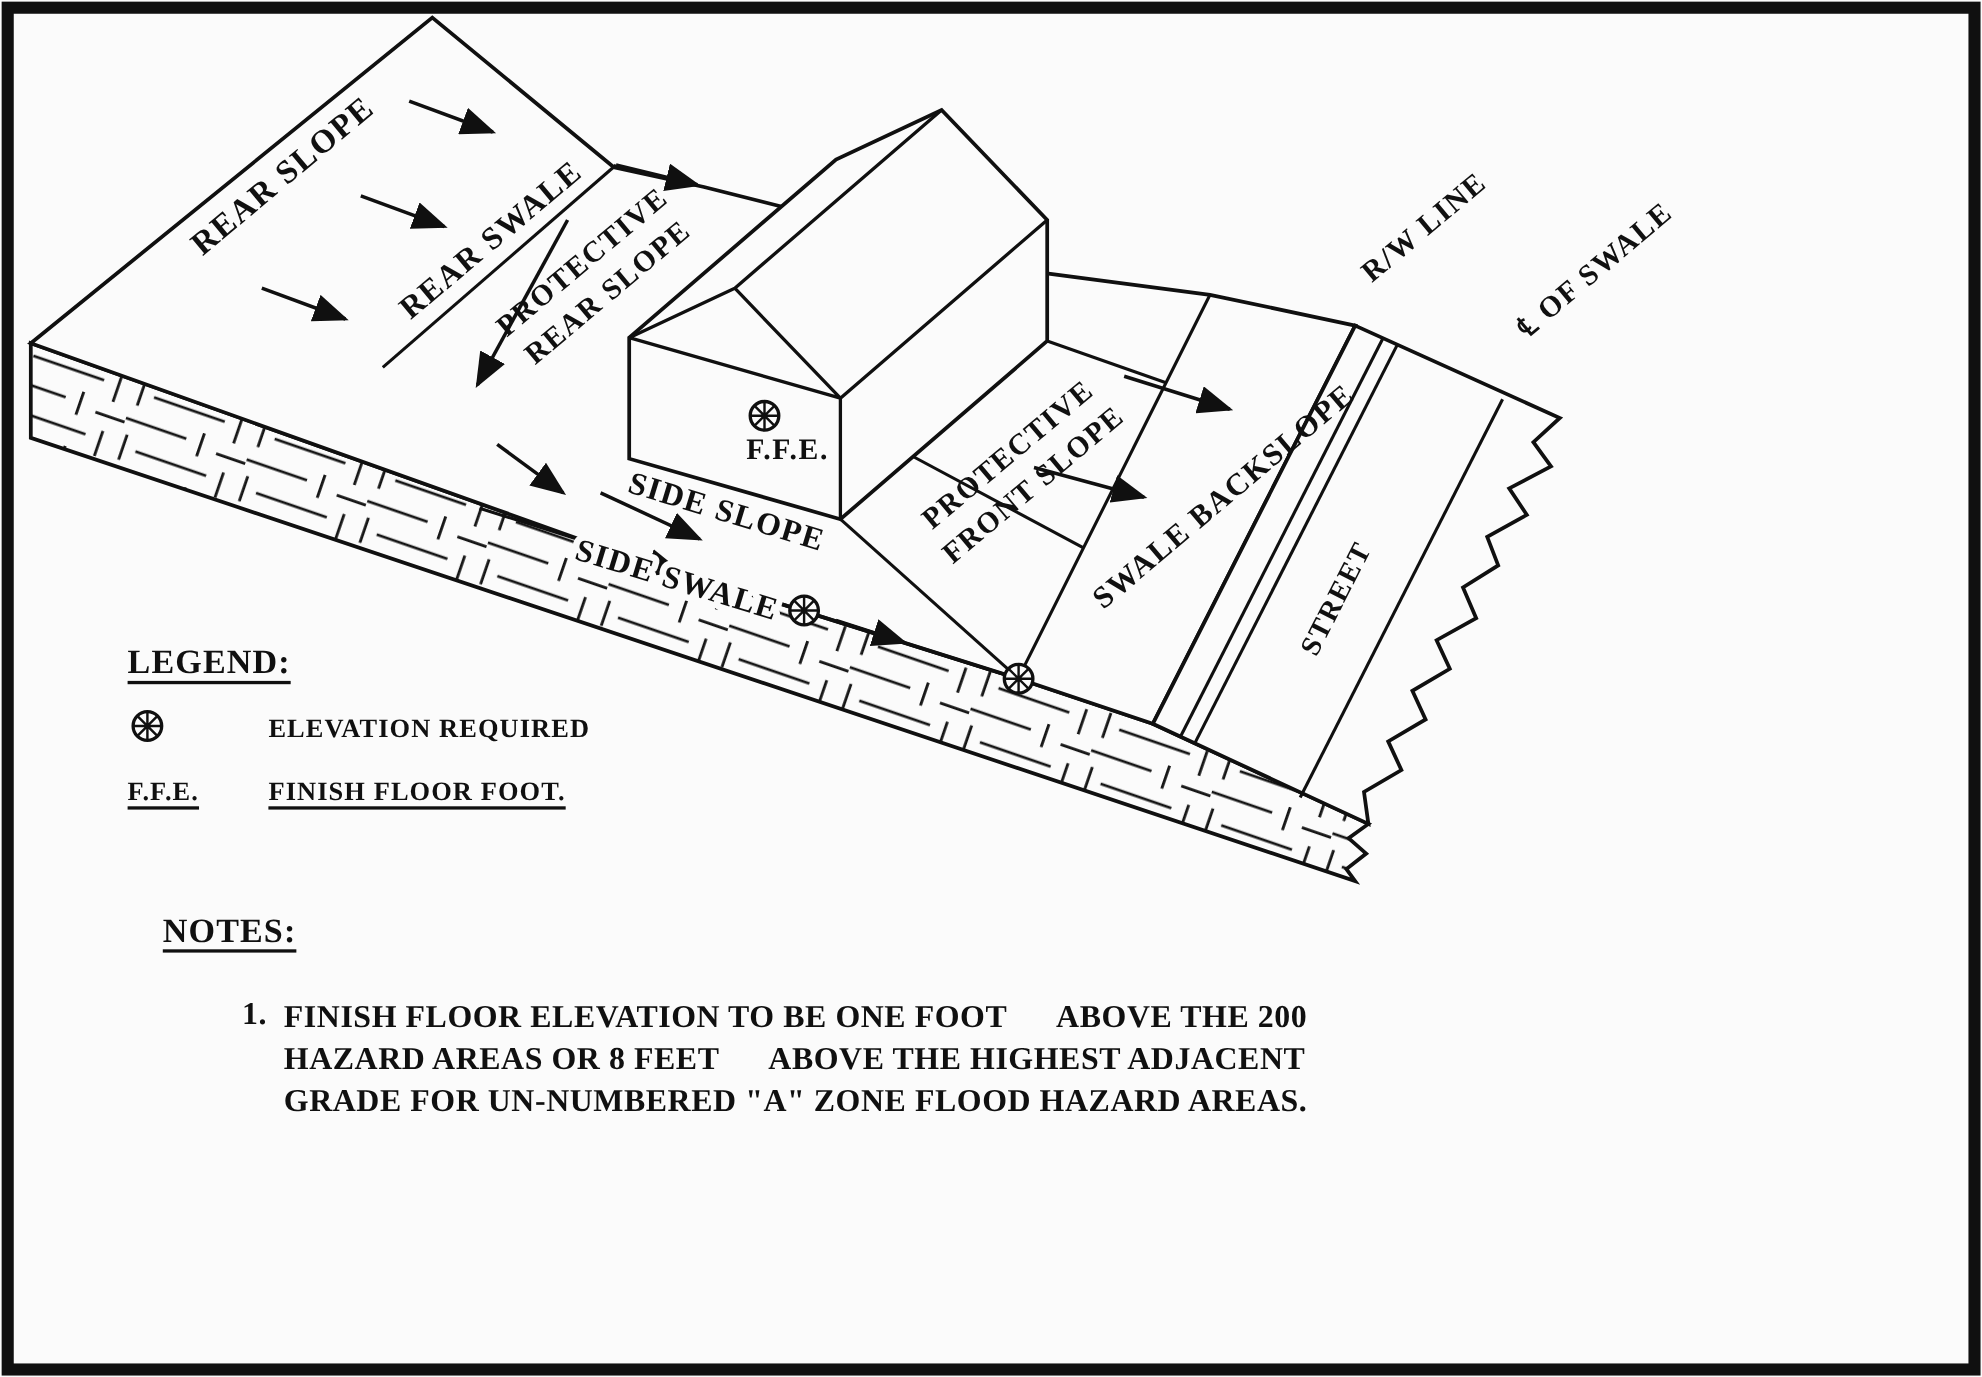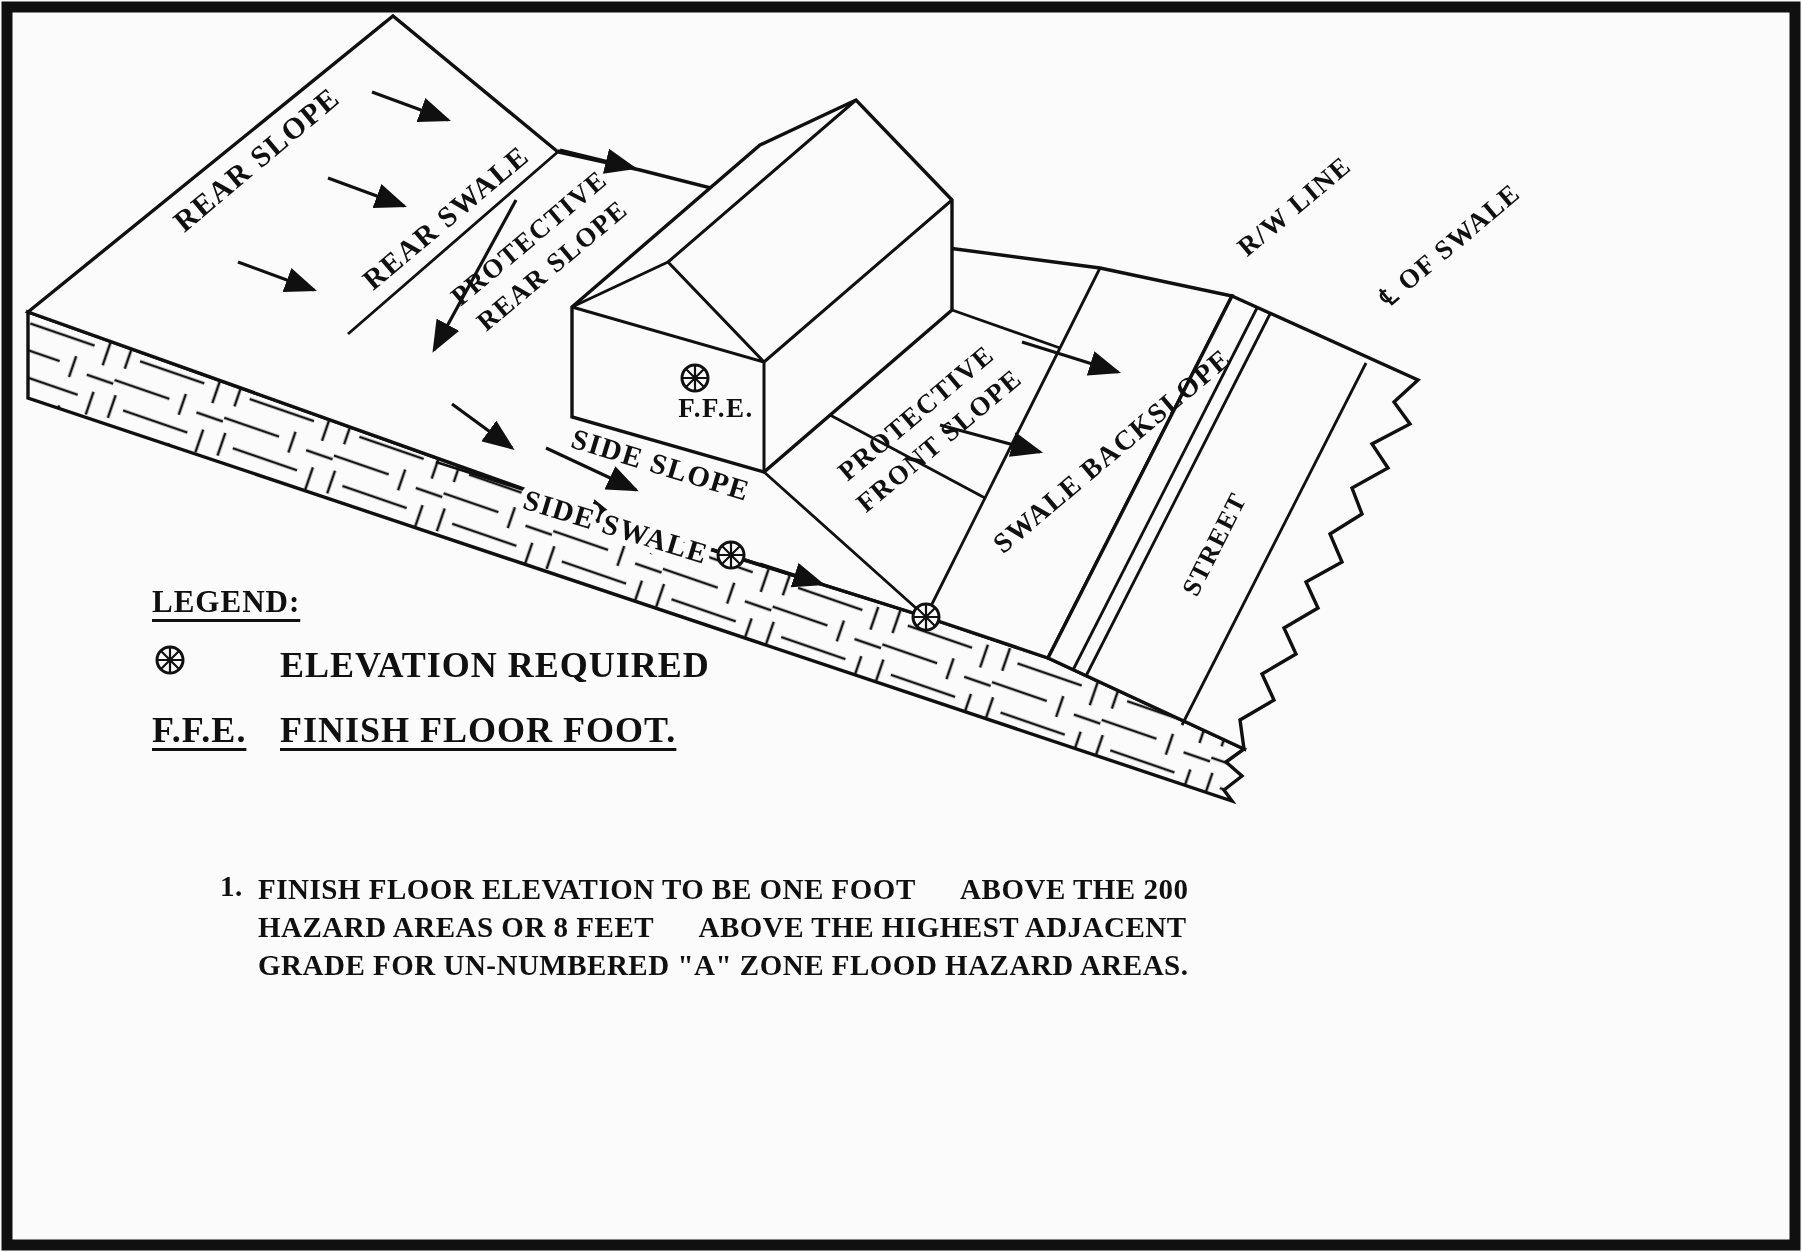--- a/index.html
+++ b/index.html
@@ -12,28 +12,28 @@
   .page svg.diagram { position:absolute; left:0; top:0; }
 
   
   .lbl {
     font-family:"Liberation Serif","DejaVu Serif",serif;
     font-weight:bold; fill:#101010; letter-spacing:1.5px;
   }
   .halo { paint-order:stroke; stroke:#fbfbfb; stroke-width:12px; stroke-linejoin:round; }
 
   
-  .legend { position:absolute; left:152px; top:584px; }
+  .legend { position:absolute; left:116px; top:584px; }
   .legend-title, .notes-title {
     font-size:31px; font-weight:bold; letter-spacing:1px;
     text-decoration:underline; text-underline-offset:7px; text-decoration-thickness:3px;
   }
   .legend-row {
     display:grid; grid-template-columns:128px auto; align-items:center;
-    margin-top:22px; font-size:36px; font-weight:bold; letter-spacing:1px;
+    margin-top:22px; font-size:24px; font-weight:bold; letter-spacing:1px;
   }
   .legend-key-underlined { text-decoration:underline; text-underline-offset:6px; text-decoration-thickness:3px; }
   .notes { position:absolute; left:148px; top:828px; }
   .note-item { display:flex; margin-top:42px; margin-left:72px; font-size:29px; font-weight:bold; letter-spacing:0.5px; }
   .note-number { width:38px; flex:0 0 38px; }
   .note-lines { margin-left:0px; }
   .note-lines div { white-space:pre; line-height:38px; }
 </style>
 </head>
 <body>
@@ -136,20 +136,21 @@
       </span>
       <span>ELEVATION REQUIRED</span>
     </div>
     <div class="legend-row">
       <span class="legend-key-underlined">F.F.E.</span>
       <span class="legend-key-underlined">FINISH FLOOR FOOT.</span>
     </div>
   </div>
 
   <div class="notes">
+    <div class="notes-title">NOTES:</div>
     <div class="note-item">
       <div class="note-number">1.</div>
       <div class="note-lines">
         <div>FINISH FLOOR ELEVATION TO BE ONE FOOT      ABOVE THE 200</div>
         <div>HAZARD AREAS OR 8 FEET      ABOVE THE HIGHEST ADJACENT</div>
         <div>GRADE FOR UN-NUMBERED "A" ZONE FLOOD HAZARD AREAS.</div>
       </div>
     </div>
   </div>
 

